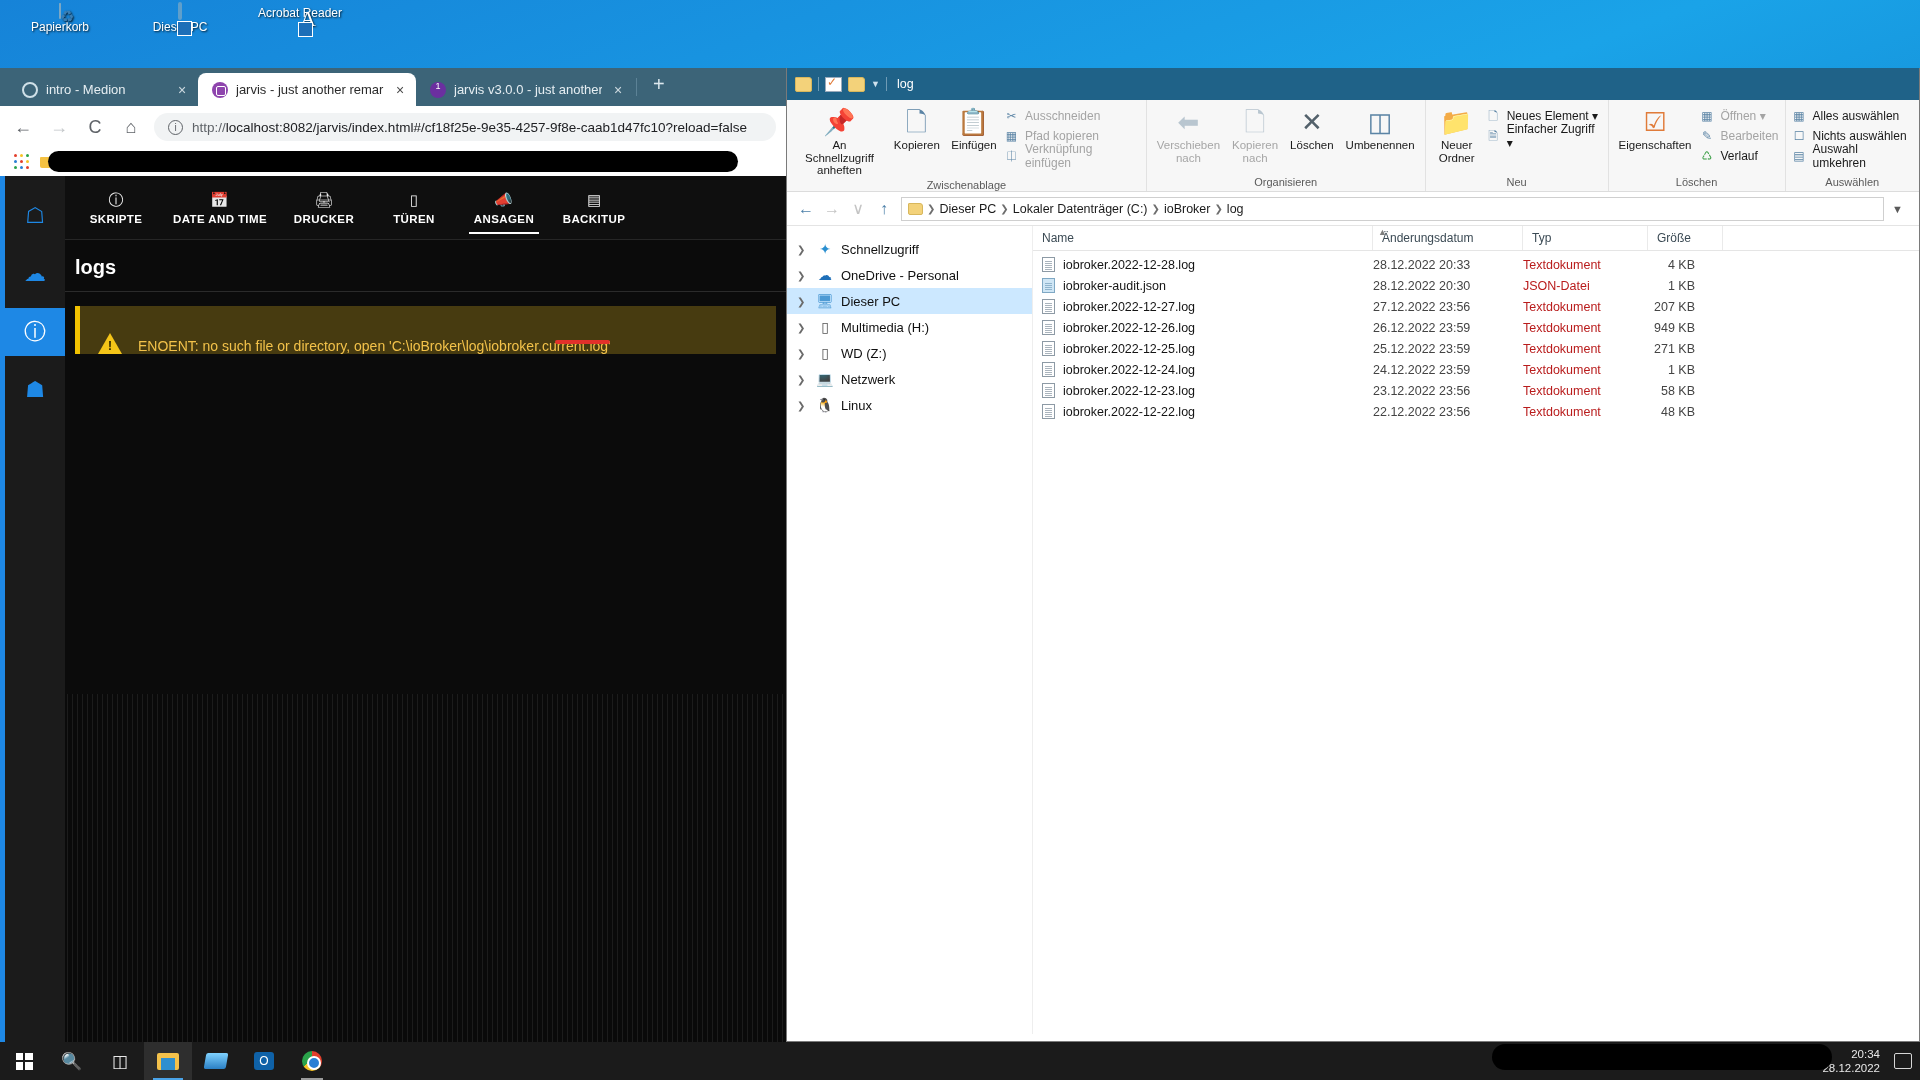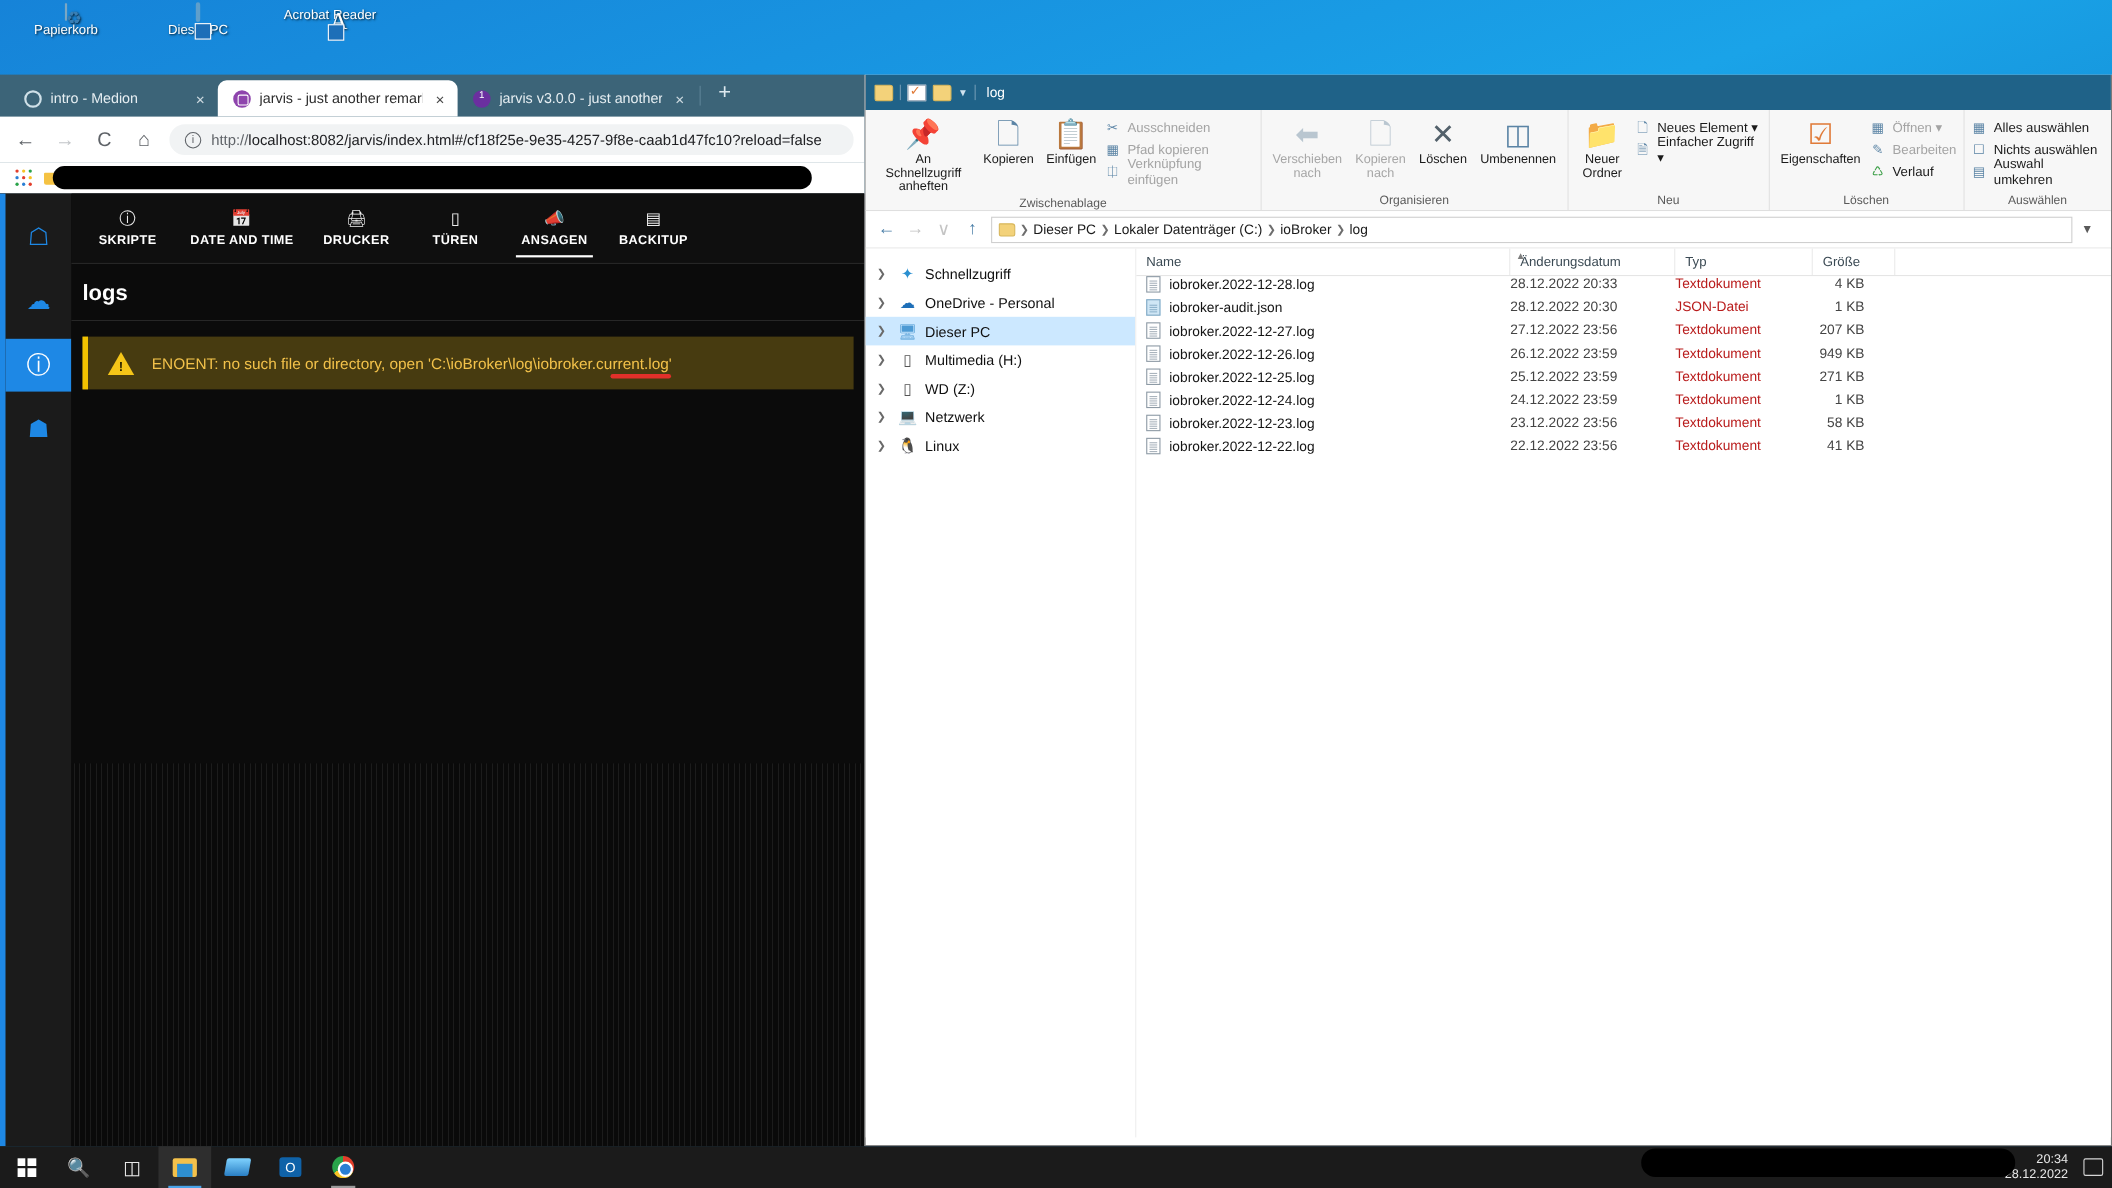--- a/index.html
+++ b/index.html
@@ -77,21 +77,21 @@
   #jv-tabs { height:64px; display:flex; align-items:center; padding:0 6px; border-bottom:1px solid #262626;
              background:#0f0f0f; }
   .jv-tab { flex:0 0 auto; min-width:90px; padding:4px 12px; text-align:center; color:#fff; position:relative; }
   .jv-tab .ic { font-size:15px; display:block; height:20px; line-height:20px; opacity:.92; }
   .jv-tab .lb { font-size:11.5px; font-weight:bold; letter-spacing:.4px; margin-top:3px; display:block; }
   .jv-tab.active:after { content:""; position:absolute; left:10px; right:10px; bottom:-5px; height:2px; background:#fff; }
   #jv-title { color:#fff; font-size:20px; font-weight:bold; padding:16px 0 12px 10px;
               border-bottom:1px solid #2b2b2b; }
   #jv-body { flex:1; padding:14px 10px 0 10px; background:#0b0b0b; }
   #jv-alert { background:#473b10; border-left:5px solid #f2c200; height:48px; display:flex;
-              align-items:center; gap:16px; padding:0 18px; position:relative; }
+              align-items:flex-end; gap:16px; padding:0 18px; position:relative; }
   .warn-tri { width:0;height:0;border-left:12px solid transparent;border-right:12px solid transparent;
               border-bottom:21px solid #f5c518; position:relative; }
   .warn-tri:after { content:"!"; position:absolute; left:-3px; top:6px; width:6px; font-size:12px;
                     font-weight:bold; color:#2b2300; text-align:center; }
   #jv-alert .msg { color:#f3c24a; font-size:14px; }
   #redline { position:absolute; left:475px; bottom:10px; width:55px; height:4px; background:#e2302a;
              border-radius:2px; }
   #jv-scroll { position:absolute; left:65px; right:0; bottom:0; height:348px;
                background:repeating-linear-gradient(90deg,#0a0a0a 0 2px,#1c1c1c 2px 3px,#0a0a0a 3px 5px); }
 
@@ -144,21 +144,21 @@
   .tree-item { height:26px; display:flex; align-items:center; gap:7px; padding-left:10px; font-size:13px; color:#101010; }
   .tree-item.selected { background:#cce8ff; }
   .tw { width:12px; color:#6a6a6a; font-size:10px; flex:0 0 12px; }
   .tic { width:18px; flex:0 0 18px; text-align:center; font-size:14px; }
 
   #listpane { flex:1; background:#fff; border-left:1px solid #eee; }
   #cols { height:25px; display:flex; align-items:center; font-size:12px; color:#3b4a54;
           border-bottom:1px solid #e5e5e5; position:relative; }
   .col { padding-left:9px; border-right:1px solid #eaeaea; height:100%; display:flex; align-items:center; }
   #sortcaret { position:absolute; left:345px; top:1px; font-size:9px; color:#7d7d7d; }
-  .frow { height:21px; display:flex; align-items:flex-start; font-size:12.5px; color:#141414; }
+  .frow { height:21px; display:flex; align-items:flex-end; font-size:12.5px; color:#141414; }
   .frow .c-name { display:flex; align-items:center; gap:8px; padding-left:9px; }
   .frow .c-date { color:#444; }
   .frow .c-type { color:#b91c1c; }
   .frow .c-size { text-align:right; color:#444; padding-right:28px; }
   .f-ic { width:13px; height:15px; flex:0 0 13px; position:relative; }
   .f-txt { background:#fff; border:1px solid #8d9aa5; }
   .f-txt:after{content:"";position:absolute;left:2px;top:3px;right:2px;height:1px;
      box-shadow:0 2px 0 #aab4bd,0 4px 0 #aab4bd,0 6px 0 #aab4bd,0 8px 0 #aab4bd;background:#aab4bd;}
   .f-json { background:#cfe6f5; border:1px solid #7fa8c4; }
   .f-json:after{content:"";position:absolute;left:2px;top:4px;right:2px;height:1px;
@@ -578,21 +578,21 @@
         <div class="c-type" style="width:125px">Textdokument</div>
         <div class="c-size" style="width:75px">58 KB</div>
       </div>
       <div class="frow">
         <div class="c-name" style="width:340px">
             <span class="f-ic f-txt"></span>
             <span>iobroker.2022-12-22.log</span>
           </div>
         <div class="c-date" style="width:150px">22.12.2022 23:56</div>
         <div class="c-type" style="width:125px">Textdokument</div>
-        <div class="c-size" style="width:75px">41 KB</div>
+        <div class="c-size" style="width:75px">48 KB</div>
       </div>
     </div>
   </div>
 </div>
 
 <div id="taskbar">
   <div class="tbi">
     <span class="win-logo">
         <i></i>
         <i></i>

